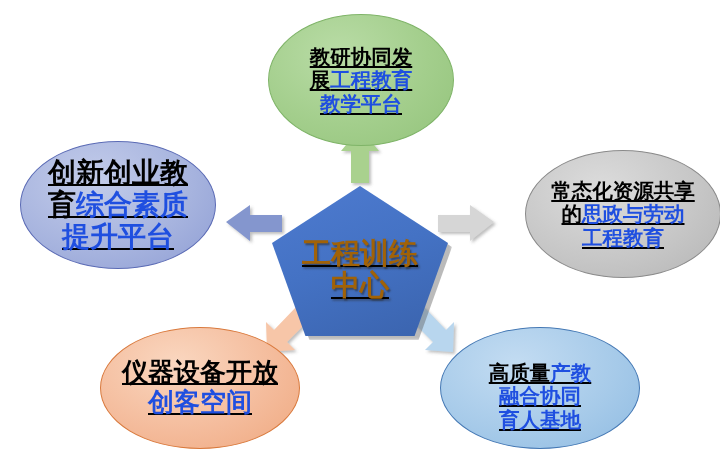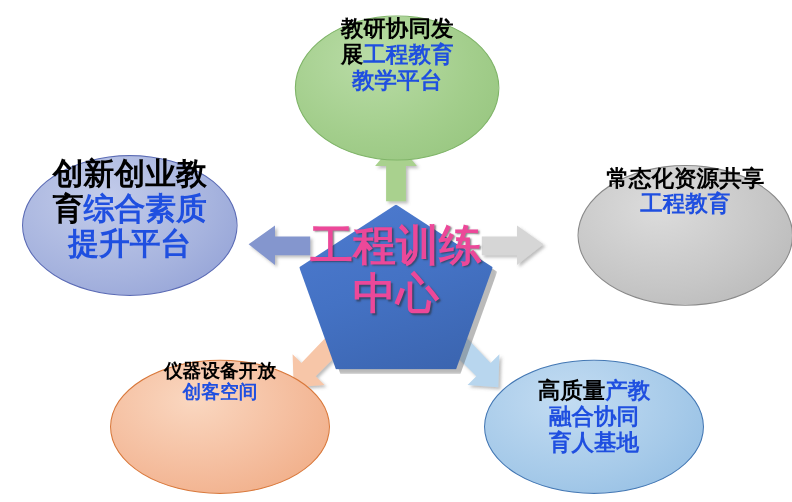--- a/index.html
+++ b/index.html
@@ -22,24 +22,25 @@
   svg.layer {
     position: absolute;
     left: 0;
     top: 0;
     width: 720px;
     height: 456px;
   }
   .node {
     position: absolute;
     display: flex;
-    align-items: flex-start;
+    align-items: center;
     justify-content: center;
     text-align: center;
     box-sizing: border-box;
+    text-decoration: underline;
   }
   .node-text {
     font-weight: bold;
     line-height: 1.14;
     letter-spacing: 0px;
     -webkit-font-smoothing: antialiased;
   }
   .t-black { color: #000000; }
   .t-blue  { color: #1F4FE0; }
 
@@ -67,21 +68,21 @@
     background: radial-gradient(ellipse at 38% 30%, #DCDCDC 0%, #C6C6C6 58%, #B4B4B4 100%);
     border: 1.2px solid #8A8A8A;
   }
   #node-right .node-text { font-size: 20.5px; }
 
   #node-bottom-left {
     left: 100px; top: 327px; width: 200px; height: 122px;
     background: radial-gradient(ellipse at 38% 30%, #FAD7C0 0%, #F4BB9B 58%, #EFA87F 100%);
     border: 1.2px solid #D9793C;
   }
-  #node-bottom-left .node-text { font-size: 17px; }
+  #node-bottom-left .node-text { font-size: 26px; }
 
   #node-bottom-right {
     left: 440px; top: 327px; width: 200px; height: 122px;
     background: radial-gradient(ellipse at 38% 30%, #C3DCF2 0%, #A6CAE9 58%, #8FBBE2 100%);
     border: 1.2px solid #4478B4;
   }
   #node-bottom-right .node-text { font-size: 20.5px; margin-top: 16px; }
 
   
   #node-center {
@@ -97,22 +98,22 @@
     left: 4px; top: 4px;
     background: rgba(90, 90, 90, 0.42);
     filter: blur(1.5px);
   }
   #node-center .pent {
     background: linear-gradient(160deg, #4E7BD0 0%, #4472C4 48%, #3A63AD 100%);
   }
   #node-center .center-label {
     position: relative;
     z-index: 3;
-    color: #ec4899;
-    font-size: 39px;
+    color: #a16207;
+    font-size: 29px;
     font-weight: bold;
     line-height: 1.12;
     text-align: center;
     text-shadow: 1.5px 1.5px 1.6px rgba(40,40,40,0.55);
     width: 100%;
     margin-top: 16px;
   }
 </style>
 </head>
 <body>
@@ -174,20 +175,23 @@
       </div>
     </div>
   </div>
 
   <div class="node ellipse" id="node-right">
     <div class="node-text">
       <div>
         <span class="t-black">常态化资源共享</span>
       </div>
       <div>
+        <span class="t-black">的</span><span class="t-blue">思政与劳动</span>
+      </div>
+      <div>
         <span class="t-blue">工程教育</span>
       </div>
     </div>
   </div>
 
   <div class="node ellipse" id="node-bottom-left">
     <div class="node-text">
       <div>
         <span class="t-black">仪器设备开放</span>
       </div>

